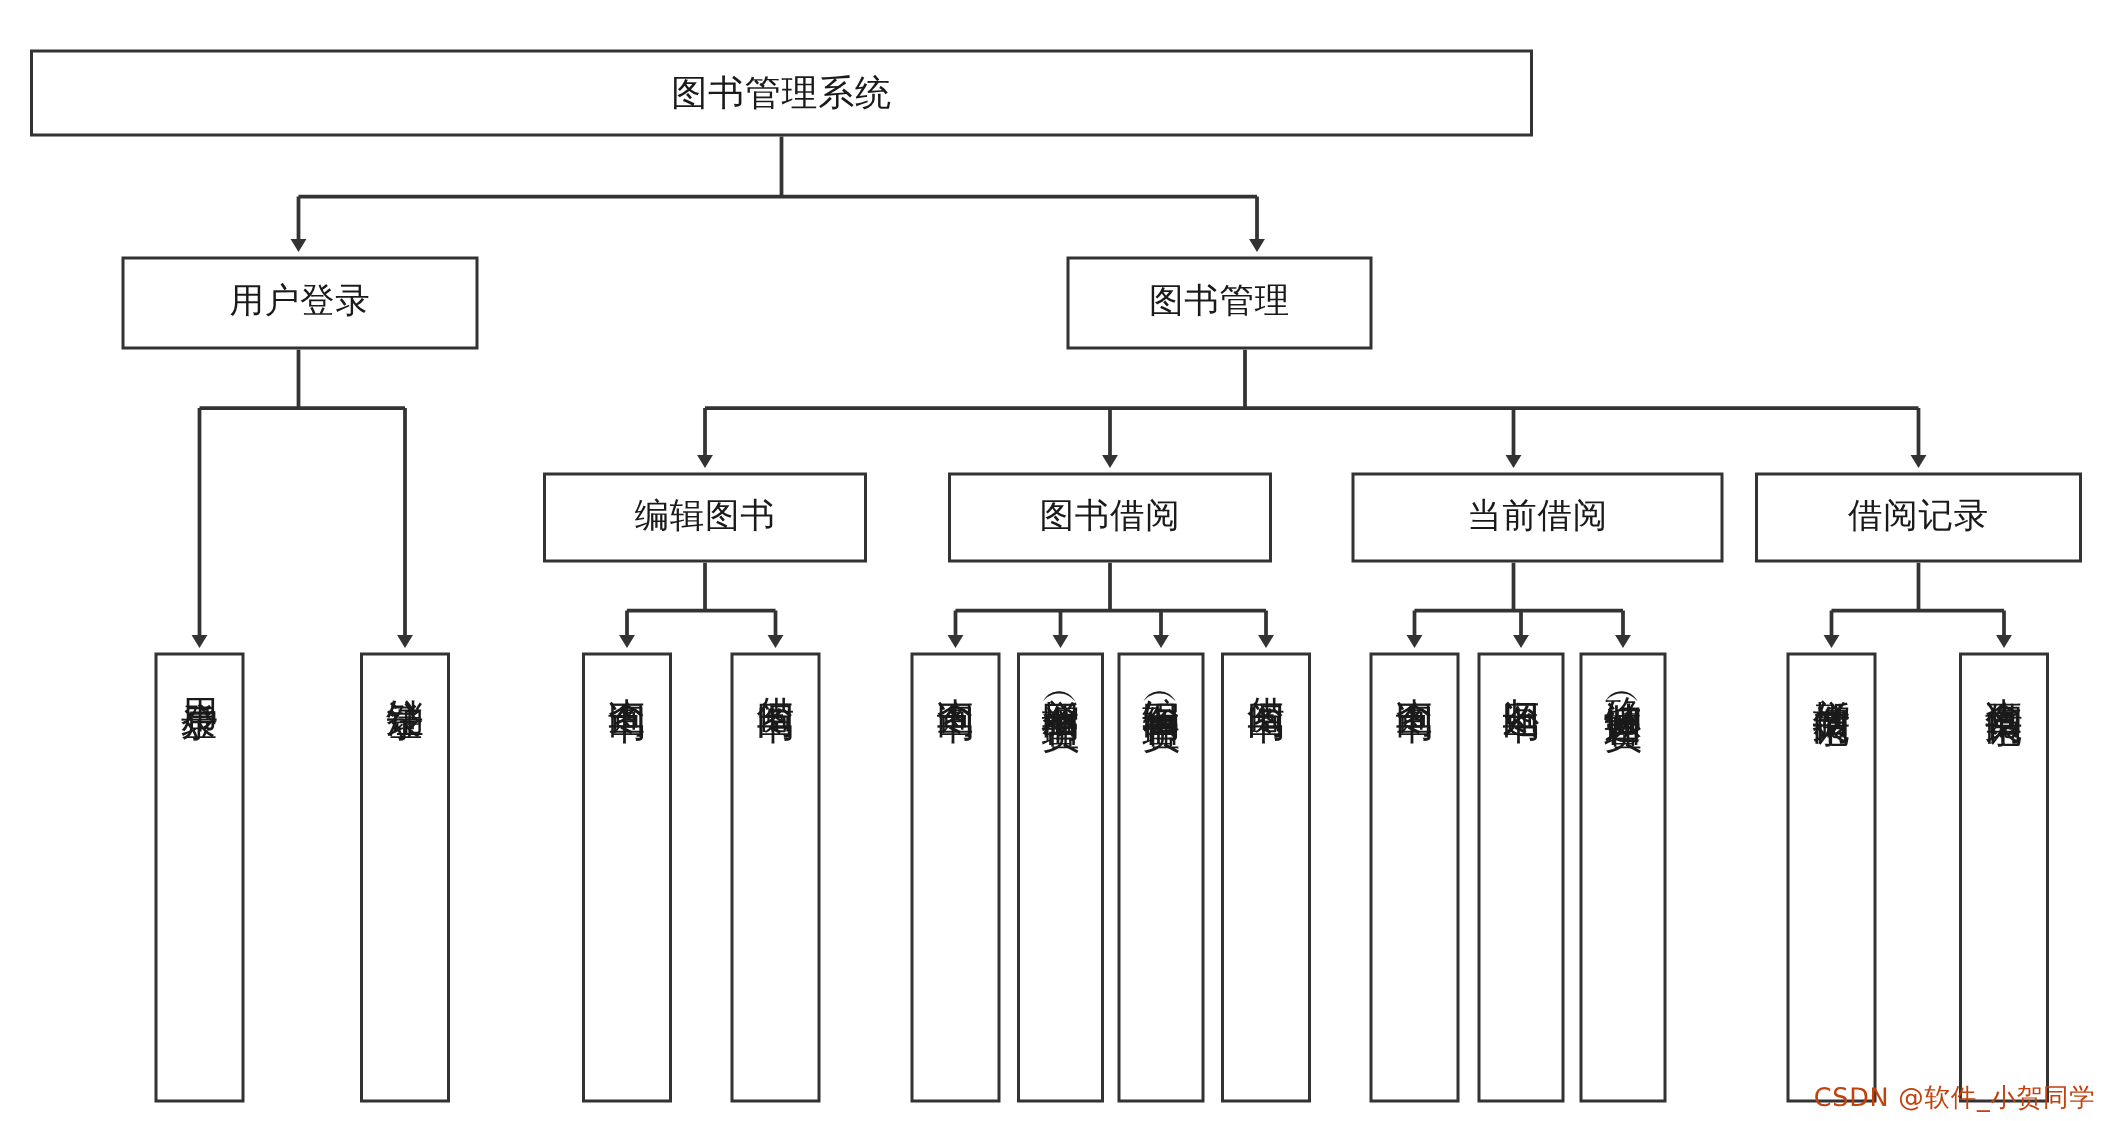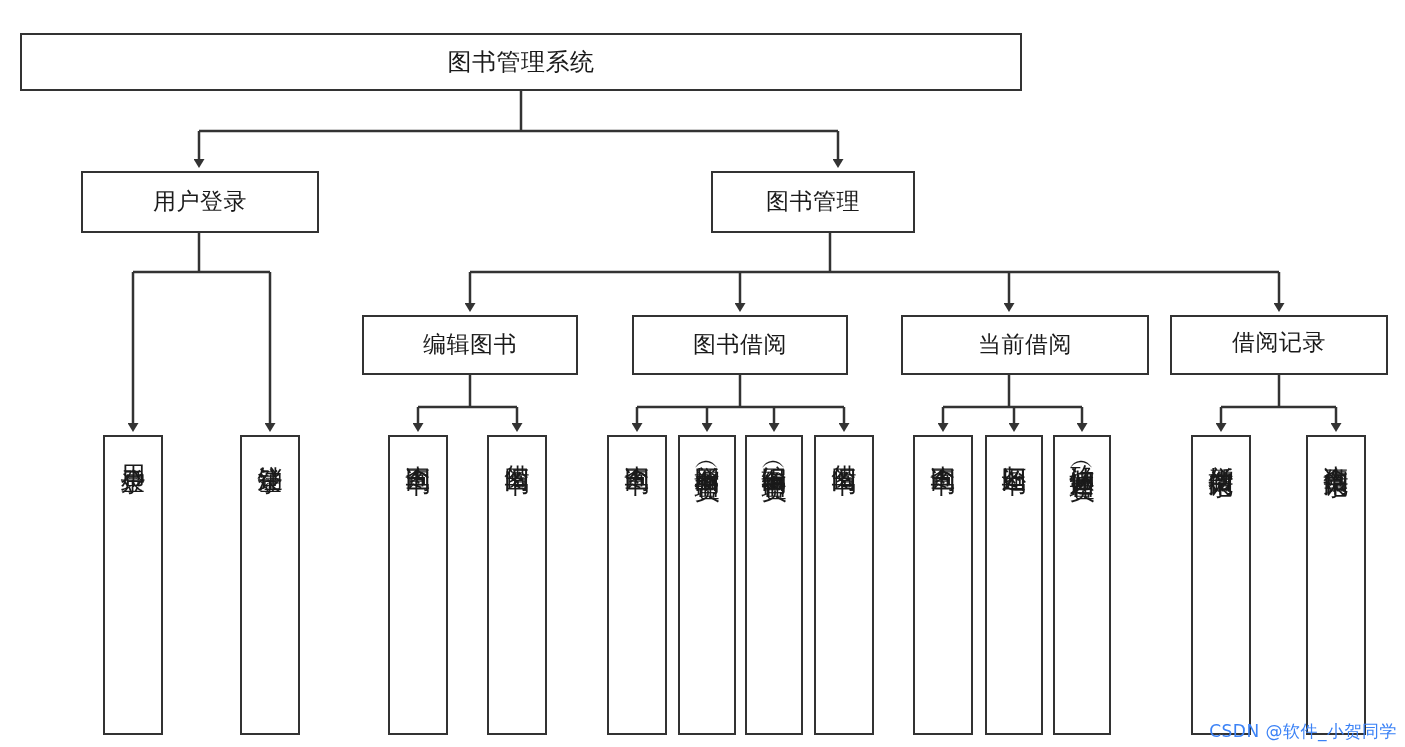--- a/index.html
+++ b/index.html
@@ -58,21 +58,21 @@
     font-size: 25px;
     letter-spacing: 2px;
     line-height: 1;
     white-space: nowrap;
   }
   .watermark {
     position: absolute;
     right: 8px;
     bottom: 4px;
     font-size: 17px;
-    color: #3b82f6;
+    color: #c2410c;
     white-space: nowrap;
     letter-spacing: 0.5px;
   }
 </style>
 </head>
 <body>
 
 <div id="canvas">
 
   <svg class="wires" viewBox="0 0 1405 747" xmlns="http://www.w3.org/2000/svg">
@@ -138,21 +138,21 @@
 
   <div class="node horiz" style="left: 362px; top: 315px; width: 216px; height: 60px;">
     <span class="lbl">编辑图书</span>
   </div>
   <div class="node horiz" style="left: 632px; top: 315px; width: 216px; height: 60px;">
     <span class="lbl">图书借阅</span>
   </div>
   <div class="node horiz" style="left: 901px; top: 315px; width: 248px; height: 60px;">
     <span class="lbl">当前借阅</span>
   </div>
-  <div class="node horiz" style="left: 1170px; top: 315px; width: 218px; height: 60px; font-family: Liberation Mono, monospace;">
+  <div class="node horiz" style="left: 1170px; top: 315px; width: 218px; height: 60px;">
     <span class="lbl">借阅记录</span>
   </div>
 
   <div class="node vert" style="left: 103px; top: 435px; width: 60px; height: 300px;">
     <span class="lbl">用户登录</span>
   </div>
   <div class="node vert" style="left: 240px; top: 435px; width: 60px; height: 300px;">
     <span class="lbl">注销登录</span>
   </div>
   <div class="node vert" style="left: 388px; top: 435px; width: 60px; height: 300px;">

